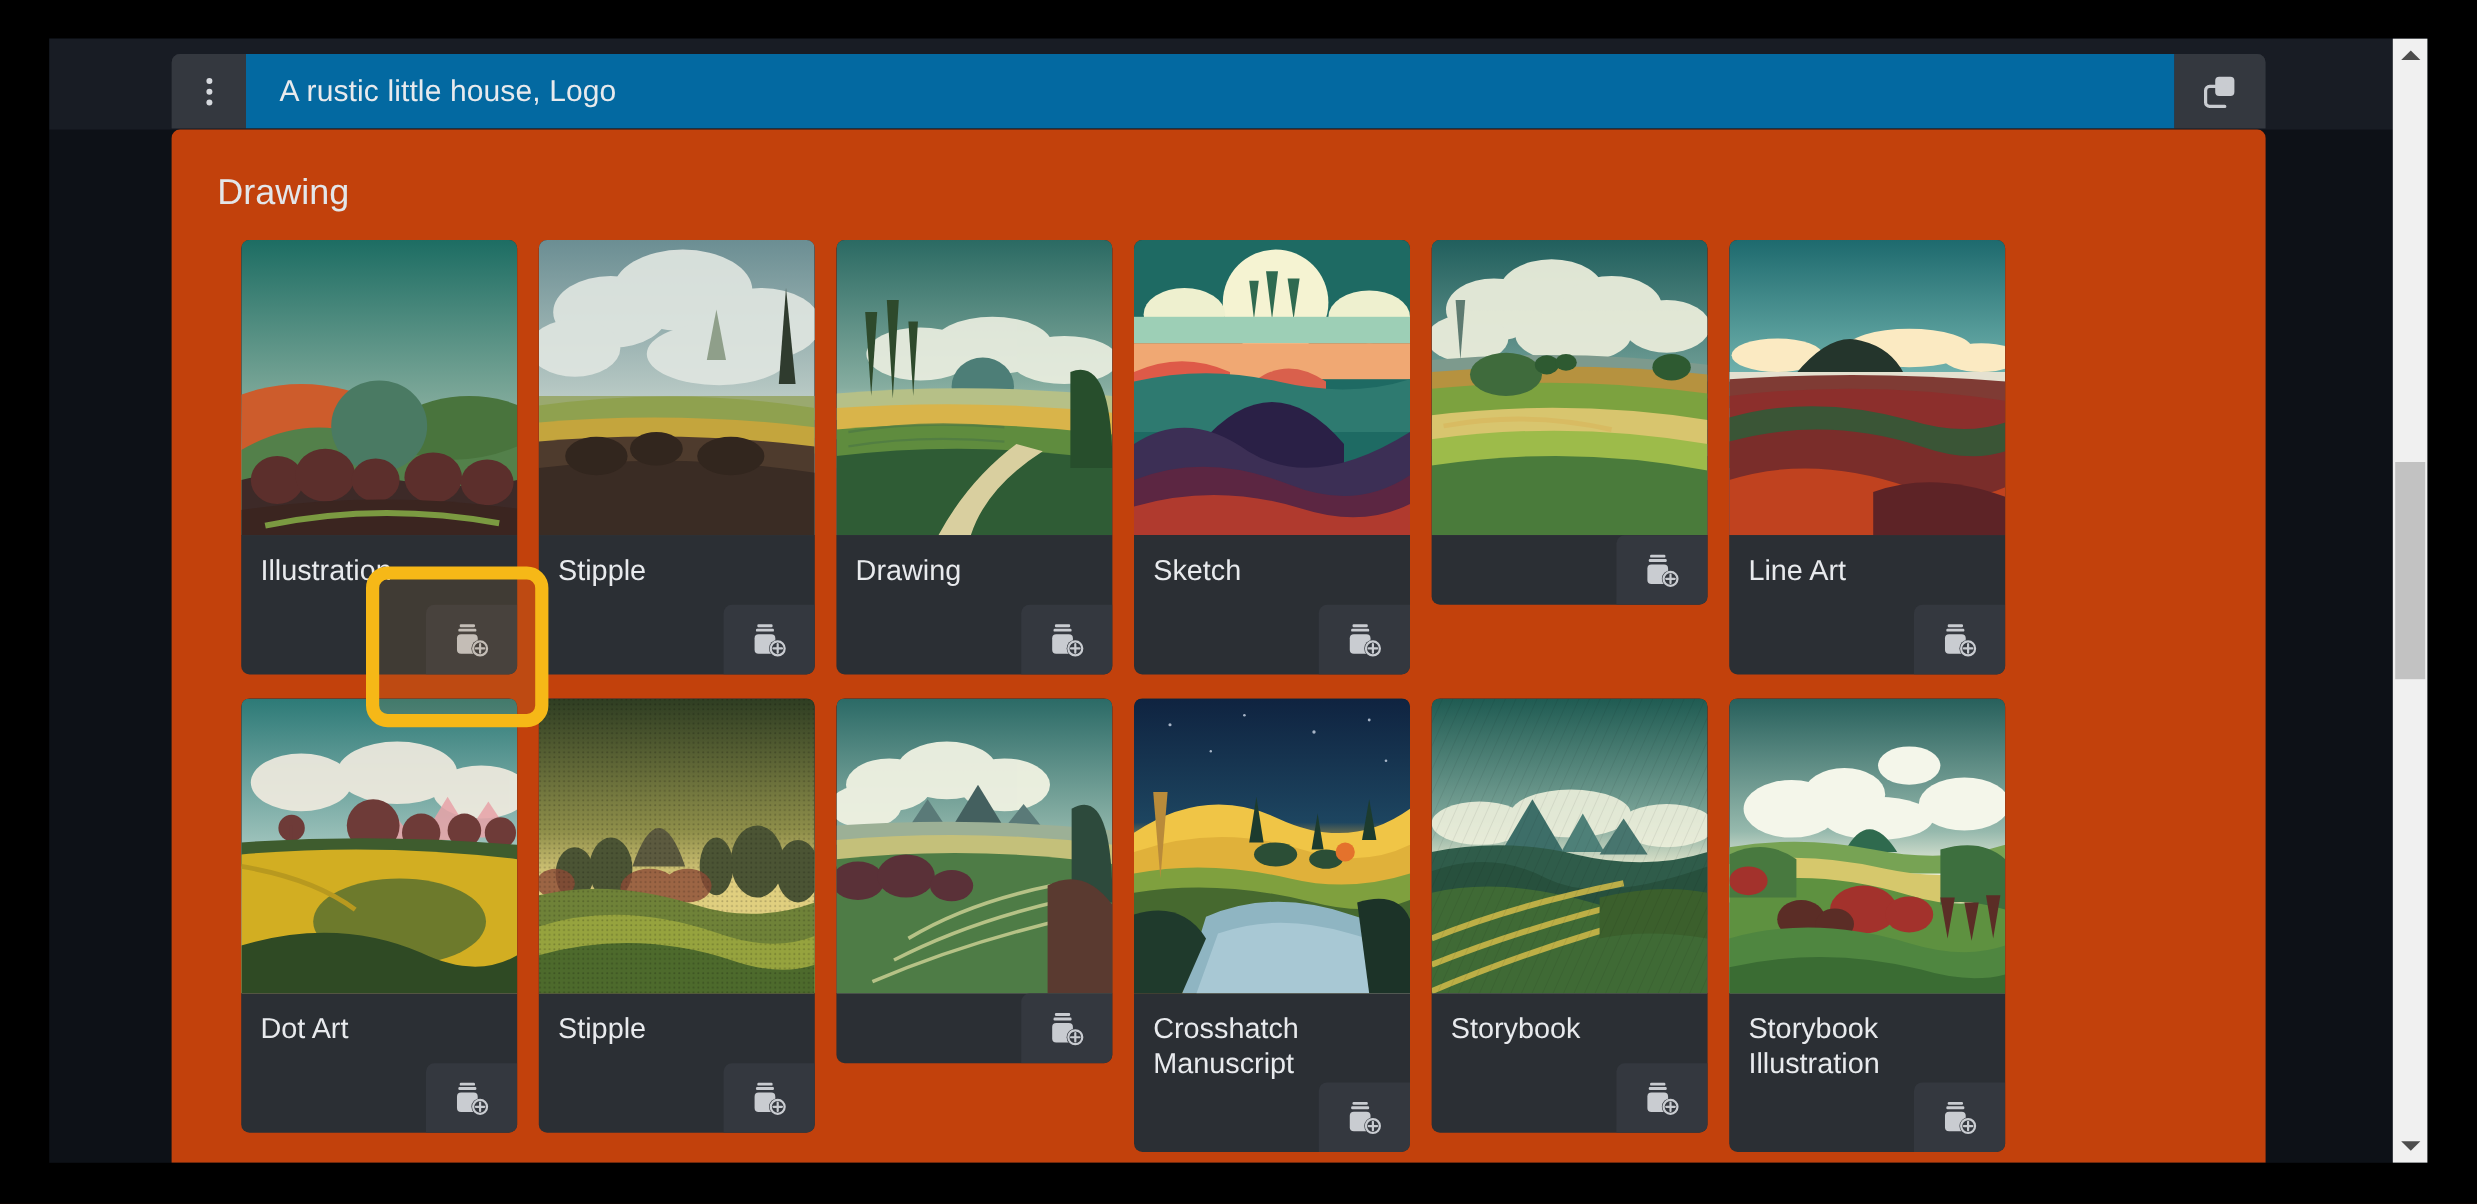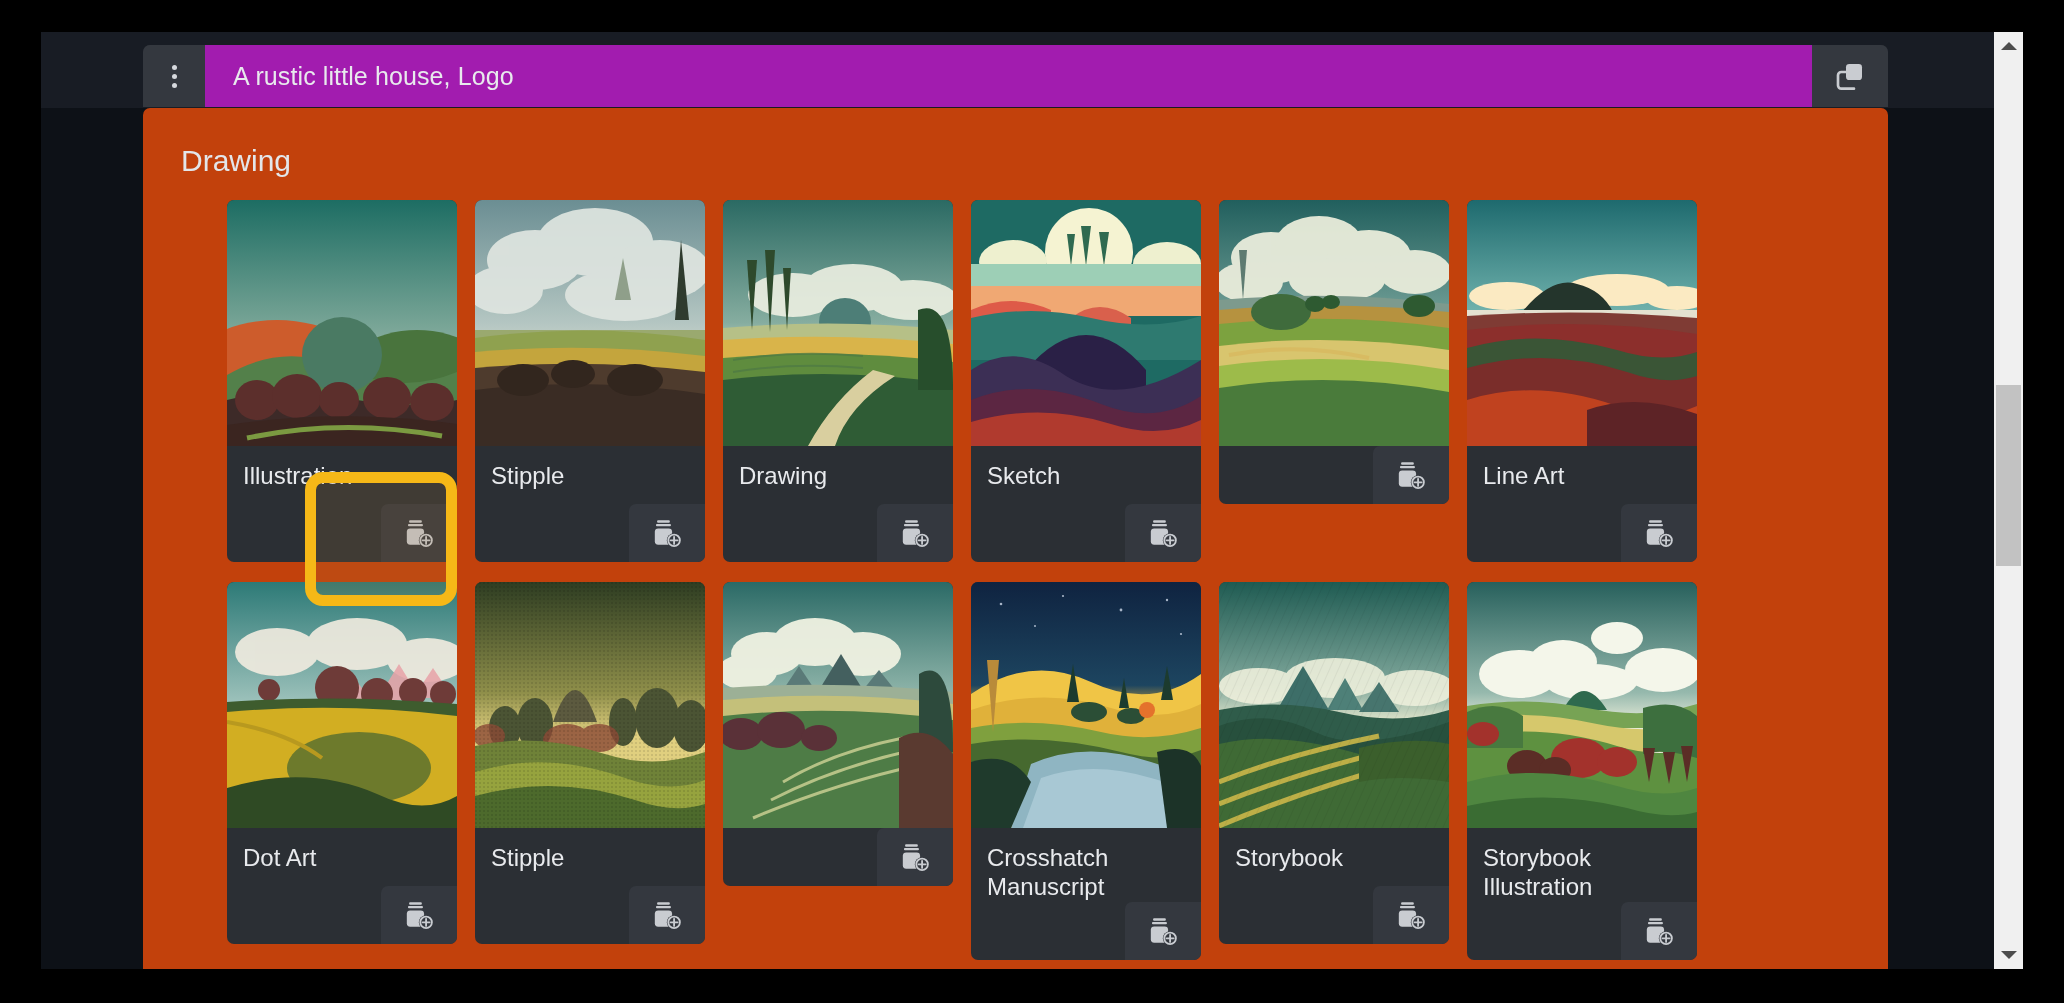--- a/index.html
+++ b/index.html
@@ -62,21 +62,21 @@
     border-radius: 50%; background: #d6d9de;
   }
 
   .search-value {
     flex: 1 1 auto;
     display: flex; align-items: center;
     padding-left: 28px;
     color: #e8eaed;
     font-size: 25px;
     letter-spacing: 0.1px;
-    background: #a21caf;
+    background: #0369a1;
     cursor: text;
     white-space: nowrap;
     overflow: hidden;
   }
 
   .copy-btn {
     flex: 0 0 auto;
     width: 76px;
     background: #34383f;
     display: flex; align-items: center; justify-content: center;
@@ -128,23 +128,22 @@
     color: #e3e6ea;
     font-size: 30px;
     font-weight: 400;
     padding: 36px 0 22px 38px;
   }
 
   .grid {
     display: grid;
     grid-template-columns: repeat(6, 230px);
     gap: 20px 18px;
-    padding: 0 44px;
+    padding: 0 58px;
     align-items: start;
-    margin-left: 40px;
   }
 
   .card {
     width: 230px;
     background: #2b2f34;
     border-radius: 7px;
     overflow: hidden;
     position: relative;
     cursor: pointer;
     display: flex;

